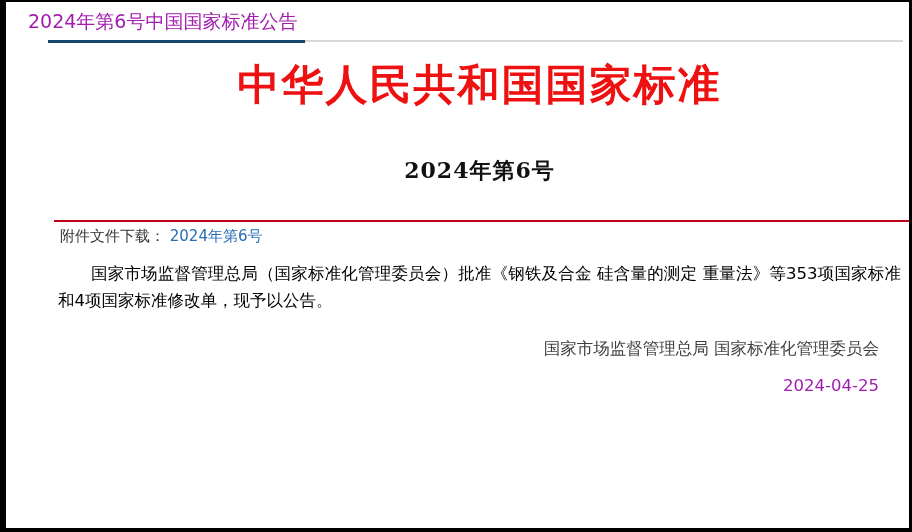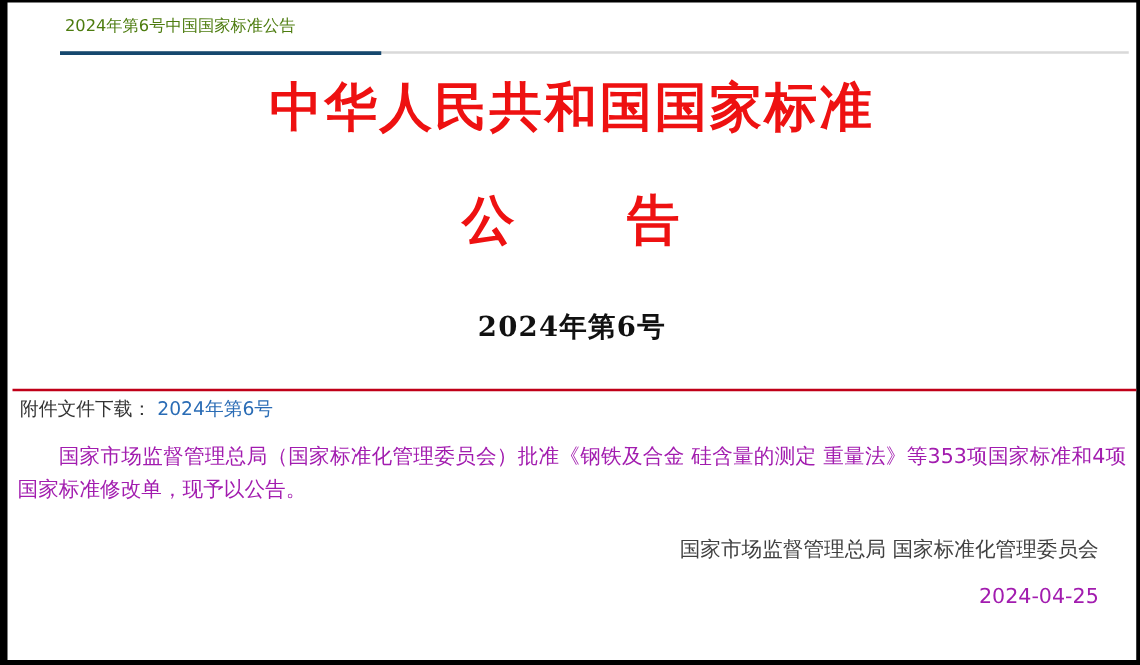--- a/index.html
+++ b/index.html
@@ -12,41 +12,40 @@
     background:#fff;
     border:solid #000;
     border-width:2px 3px 4px 6px;
     overflow:hidden;
   }
 
   
   .header { padding:8px 0 0 22px; }
   .tab-title {
     display:inline-block;
-    font-size:13px;
-    color:#4d7c0f;
+    font-size:19px;
+    color:#a21caf;
     line-height:22px;
     cursor:pointer;
-    margin-left:24px;
   }
   .header-rule {
     position:relative;
     margin:7px 6px 0 20px;
     height:3px;
     border-bottom:2px solid #d9d9d9;
   }
   .header-rule .active-bar {
     position:absolute;
     left:0; top:1px;
     width:257px; height:3px;
     background:#16486e;
   }
 
   
-  .doc { padding:0 8px; color:#333; }
+  .doc { padding:0 8px; color:#333;margin-left:44px; }
 
   .red-title {
     text-align:center;
     color:#ee1111;
     font-family:"DejaVu Serif","Liberation Serif",serif;
     font-size:42px;
     font-weight:600;
     letter-spacing:2px;
     line-height:1;
   }
@@ -86,21 +85,21 @@
     font-size:17px;
     font-weight:700;
     color:#1a1a1a;
     line-height:24px;
   }
 
   .doc-body {
     margin-top:14px;
     font-size:16.5px;
     line-height:27px;
-    color:#a21caf;
+    color:#000000;
     text-indent:2em;
     text-align:justify;
   }
 
   .signature {
     margin-top:24px;
     text-align:right;
     padding-right:22px;
     font-size:16.5px;
     color:#404040;
@@ -123,21 +122,20 @@
     <span class="tab-title">2024年第6号中国国家标准公告</span>
     <div class="header-rule">
       <div class="active-bar"></div>
     </div>
   </div>
 
   <div class="doc">
 
     <div class="red-title title-main">中华人民共和国国家标准</div>
 
-    <div class="red-title title-gonggao">公　　告</div>
 
     <div class="issue-number">2024年第6号</div>
 
     <hr class="red-divider">
 
     <div class="attachment-row">
       <span>附件文件下载：</span>
       <a href="#" class="attachment-link">2024年第6号</a>
     </div>
 

